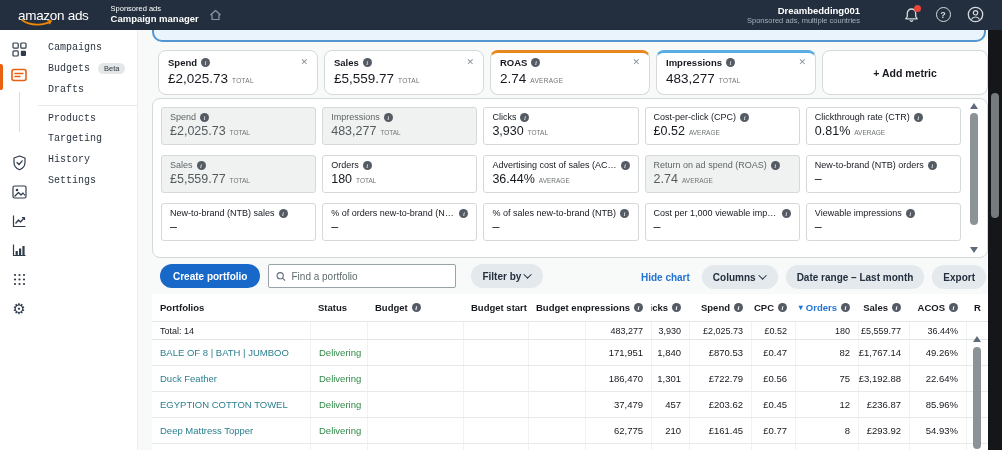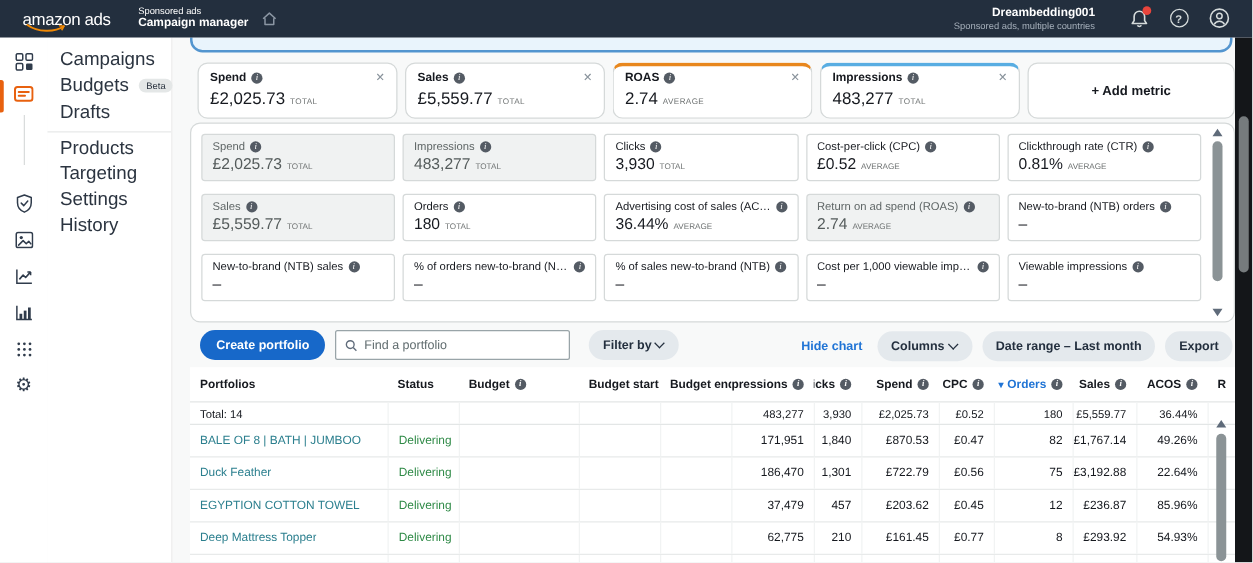--- a/index.html
+++ b/index.html
@@ -9,42 +9,42 @@
   
   .topbar { position:absolute; top:0; left:0; width:1002px; height:30px; background:#232f3e; z-index:30;
             display:flex; align-items:center; }
   .logo { margin-left:18px; color:#fff; font-size:13.5px; font-weight:normal; letter-spacing:-0.3px; position:relative; }
   .logo svg { position:absolute; left:2px; bottom:-4px; }
   .product-block { margin-left:22px; line-height:1.15; }
   .product-line { color:#fff; font-size:7.5px; }
   .product-app { color:#fff; font-size:9.5px; font-weight:bold; }
   .home-ic { margin-left:10px; display:flex; }
   .topbar-right { margin-left:auto; display:flex; align-items:center; margin-right:14px; }
-  .account-block { text-align:right; margin-right:16px; line-height:1.2; }
+  .account-block { text-align:right; margin-right:32px; line-height:1.2; }
   .account-name { color:#fff; font-size:9.5px; font-weight:bold; }
   .account-scope { color:#a6b0bb; font-size:7.5px; }
   .top-ic { position:relative; width:26px; height:20px; display:flex; align-items:center; justify-content:center; cursor:pointer; margin-left:6px; }
   .notif-dot { position:absolute; top:0px; right:3px; width:7px; height:7px; border-radius:50%; background:#e8453c; }
   .circle-ic { width:15px; height:15px; border-radius:50%; border:1.5px solid #d5dbdb; color:#d5dbdb;
                font-size:9px; font-weight:bold; display:flex; align-items:center; justify-content:center; }
 
   
   .rail { position:absolute; top:30px; left:0; width:38px; height:420px; background:#fff; z-index:20;
           display:flex; flex-direction:column; align-items:center; }
   .rail-ic { width:22px; height:22px; display:flex; align-items:center; justify-content:center; cursor:pointer; }
   .rail-divider { width:1px; height:40px; background:#d9dcdc; margin:6px 0 8px 0; }
   .active-bar { position:absolute; left:0; top:34px; width:3px; height:26px; background:#e8610f; border-radius:0 2px 2px 0; }
   .gear-glyph { font-size:15px; color:#303c4c; line-height:1; }
 
   
   .menu { position:absolute; top:30px; left:38px; width:100px; height:420px; background:#fff; z-index:20;
           border-right:1px solid #ececec; padding-top:7px; }
   .menu-item { height:21px; display:flex; align-items:center; padding-left:10px; cursor:pointer; }
   .menu-item.divided { border-top:1px solid #e7e9e9; margin-top:5px; padding-top:2px; height:23px; }
-  .menu-label { font-size:15px; color:#2b3440; }
+  .menu-label { font-size:10px; color:#2b3440;font-family:Liberation Mono, monospace; }
   .beta-badge { margin-left:8px; background:#e4e7e7; color:#2b3440; font-size:7.5px; padding:1px 6px; border-radius:7px; }
   .beta-badge:empty { display:none; }
 
   
   .main { position:absolute; top:30px; left:138px; width:852px; height:420px; overflow:hidden; }
 
   .banner { position:absolute; left:14px; top:-9px; width:834px; height:21px; background:#e9f4fc;
             border:2px solid #5395cf; border-radius:10px; }
 
   
@@ -263,26 +263,26 @@
         <span class="menu-label">Products</span>
 
       </div>
 
       <div class="menu-item">
         <span class="menu-label">Targeting</span>
 
       </div>
 
       <div class="menu-item">
+        <span class="menu-label">History</span>
+
+      </div>
+
+      <div class="menu-item">
         <span class="menu-label">Settings</span>
-
-      </div>
-
-      <div class="menu-item">
-        <span class="menu-label">History</span>
 
       </div>
 
   </div>
 
   <div class="main">
 
     <div class="banner"></div>
 
     <div class="cards-row">

